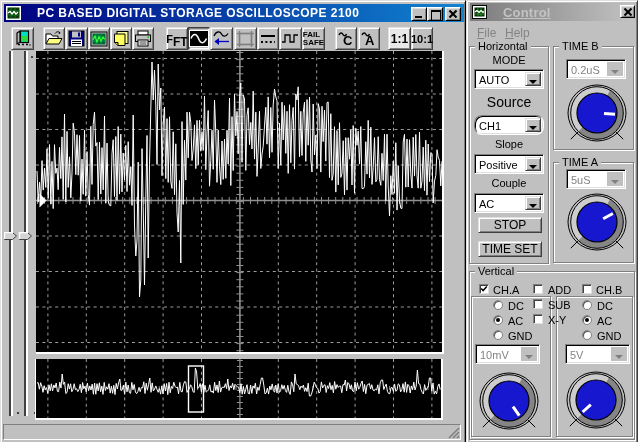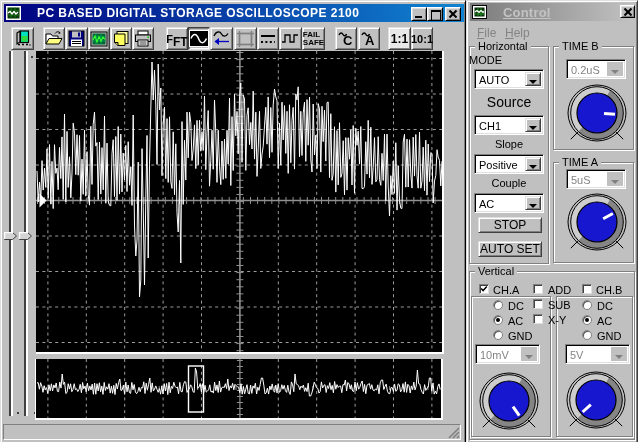--- a/index.html
+++ b/index.html
@@ -409,42 +409,42 @@
     <polyline points="3,7 5,5.5 7,7.5 9,5.5 11,7.5 12,6.5" fill="none" stroke="#fff" stroke-width="1.2"></polyline>
   </svg>
   <span class="titletext">Control</span>
 </div>
 <div class="abs winbtn g-x" style="left:620px; top:5px; width:15px; height:13px;"></div>
 <div class="menu" style="left:477px; top:26px;"><u>F</u>ile</div>
 <div class="menu" style="left:505px; top:26px;"><u>H</u>elp</div>
 <div class="grp" style="left:469px; top:46px; width:80px; height:218px;">
     <div class="lbl">Horizontal</div>
   </div>
-<div class="clabel" style="left:469px; top:55px; width:80px; ">MODE</div>
+<div class="clabel" style="left:469px; top:55px; width:80px; text-align:center;">MODE</div>
 <div class="combo" style="left:474px; top:69px; width:70px;">
     <span class="txt">AUTO</span>
     <span class="dd"></span>
   </div>
 <div class="clabel" style="left:469px; top:97px; width:80px; text-align:center; font-size:14px;">Source</div>
-<div class="combo" style="left:474px; top:115px; width:70px;">
+<div class="combo" style="left:474px; top:115px; width:70px;border-radius:8px;">
     <span class="txt">CH1</span>
     <span class="dd"></span>
   </div>
 <div class="clabel" style="left:469px; top:139px; width:80px; text-align:center;">Slope</div>
 <div class="combo" style="left:474px; top:154px; width:70px;">
     <span class="txt">Positive</span>
     <span class="dd"></span>
   </div>
 <div class="clabel" style="left:469px; top:178px; width:80px; text-align:center;">Couple</div>
 <div class="combo" style="left:474px; top:193px; width:70px;">
     <span class="txt">AC</span>
     <span class="dd"></span>
   </div>
 <div class="pbtn" style="left:478px; top:217px; width:64px; height:16px; line-height:14px;">STOP</div>
-<div class="pbtn" style="left:478px; top:241px; width:64px; height:16px; line-height:14px;">AUTO SET</div>
+<div class="pbtn" style="left:478px; top:241px; width:64px; height:16px; line-height:14px;">TIME SET</div>
 <div class="grp" style="left:553px; top:46px; width:81px; height:104px;">
     <div class="lbl">TIME B</div>
   </div>
 <div class="combo dis" style="left:566px; top:59px; width:60px;">
     <span class="txt">0.2uS</span>
     <span class="dd"></span>
   </div>
 <svg class="abs" style="left:559px; top:74.5px;" width="76" height="76" viewBox="0 0 76 76">
   <ellipse cx="38" cy="38" rx="29" ry="28" fill="none" stroke="#000" stroke-width="1"></ellipse>
   <circle cx="38" cy="38" r="23" fill="none" stroke="#cdcdcd" stroke-width="6.5"></circle>

